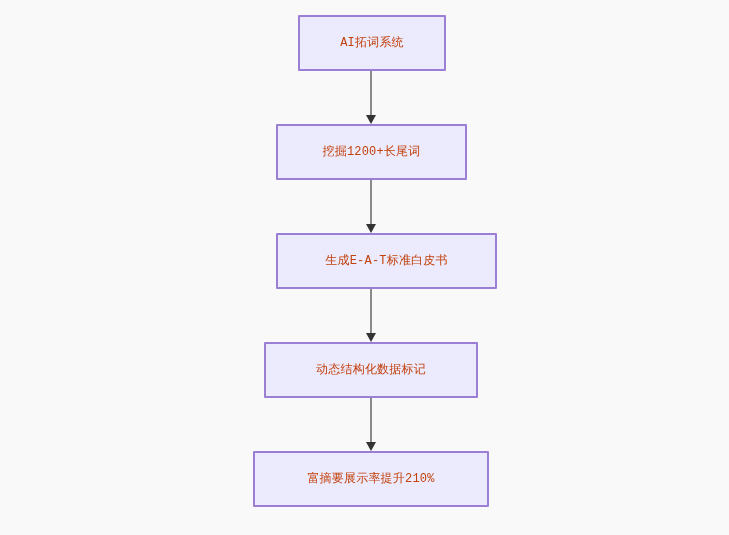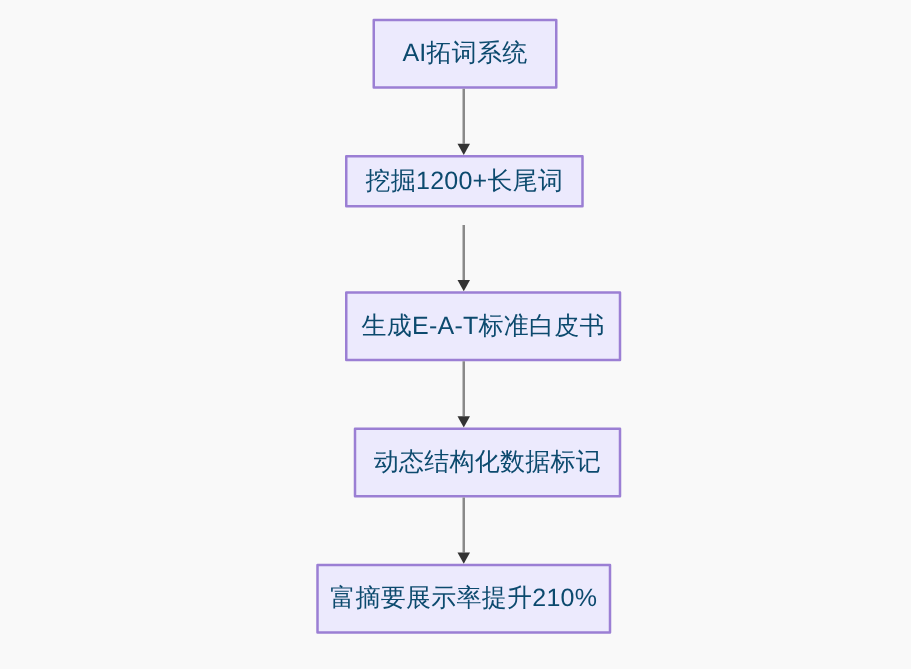--- a/index.html
+++ b/index.html
@@ -24,25 +24,26 @@
     box-sizing: border-box;
     background: #eceafd;
     border: 2px solid #9b7fd4;
     border-radius: 1px;
     display: flex;
     align-items: center;
     justify-content: center;
     text-align: center;
   }
   .node-label {
-    color: #0c4a6e;
-    font-size: 20px;
+    color: #c2410c;
+    font-size: 12px;
     line-height: 1.25;
     letter-spacing: 0.2px;
     white-space: nowrap;
+    font-family: Liberation Mono, monospace;
   }
   .connector {
     position: absolute;
     width: 0;
     height: 0;
   }
   .connector .shaft {
     position: absolute;
     left: -1px;
     top: 0;
@@ -54,23 +55,23 @@
     left: -5.5px;
     width: 0;
     height: 0;
     border-left: 5.5px solid transparent;
     border-right: 5.5px solid transparent;
     border-top: 9px solid #333333;
   }
 
   
   #node-0 { left: 298px; top: 15px;  width: 148px; height: 56px; }
-  #node-1 { left: 276px; top: 124px; width: 191px; height: 42px; }
+  #node-1 { left: 276px; top: 124px; width: 191px; height: 56px; }
   #node-2 { left: 261px; top: 233px; width: 221px; height: 56px; margin-left: 15px; }
-  #node-3 { left: 264px; top: 342px; width: 214px; height: 56px; margin-left: 19px; }
+  #node-3 { left: 264px; top: 342px; width: 214px; height: 56px; }
   #node-4 { left: 253px; top: 451px; width: 236px; height: 56px; }
 
   
   #edge-0 { left: 371px; top: 71px; }
   #edge-0 .shaft { height: 44px; }
   #edge-0 .head  { top: 44px; }
 
   #edge-1 { left: 371px; top: 180px; }
   #edge-1 .shaft { height: 44px; }
   #edge-1 .head  { top: 44px; }

